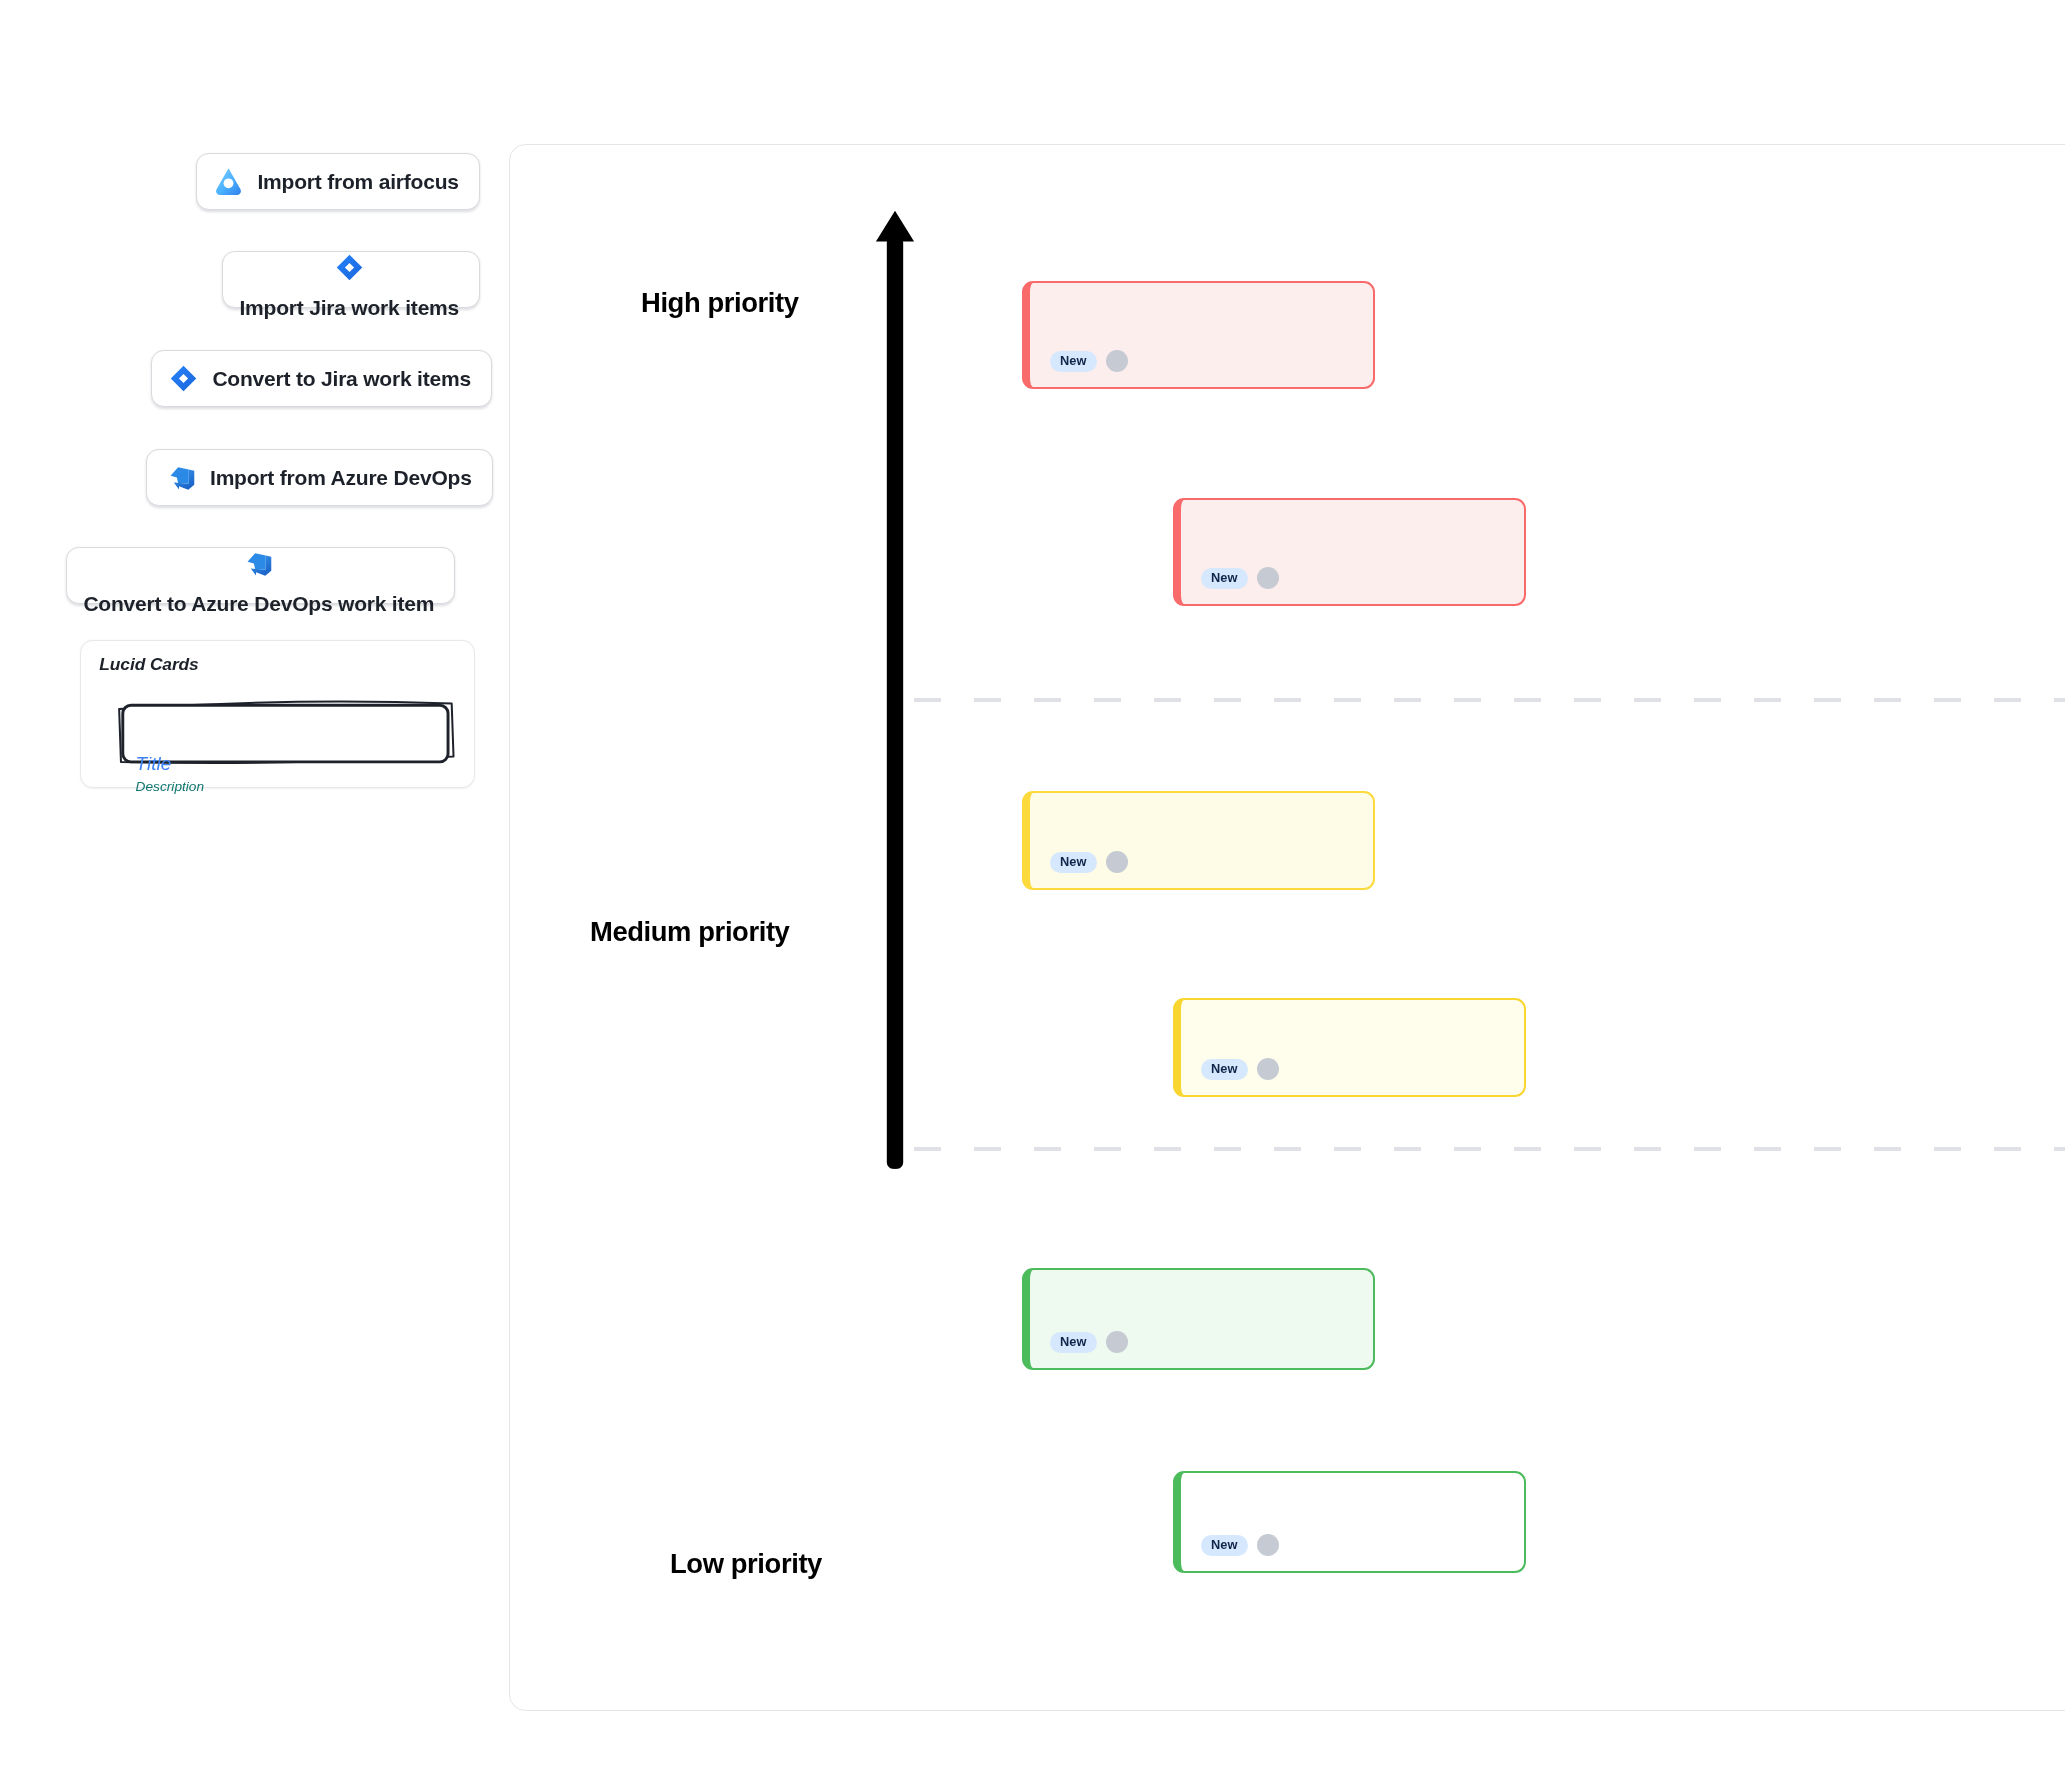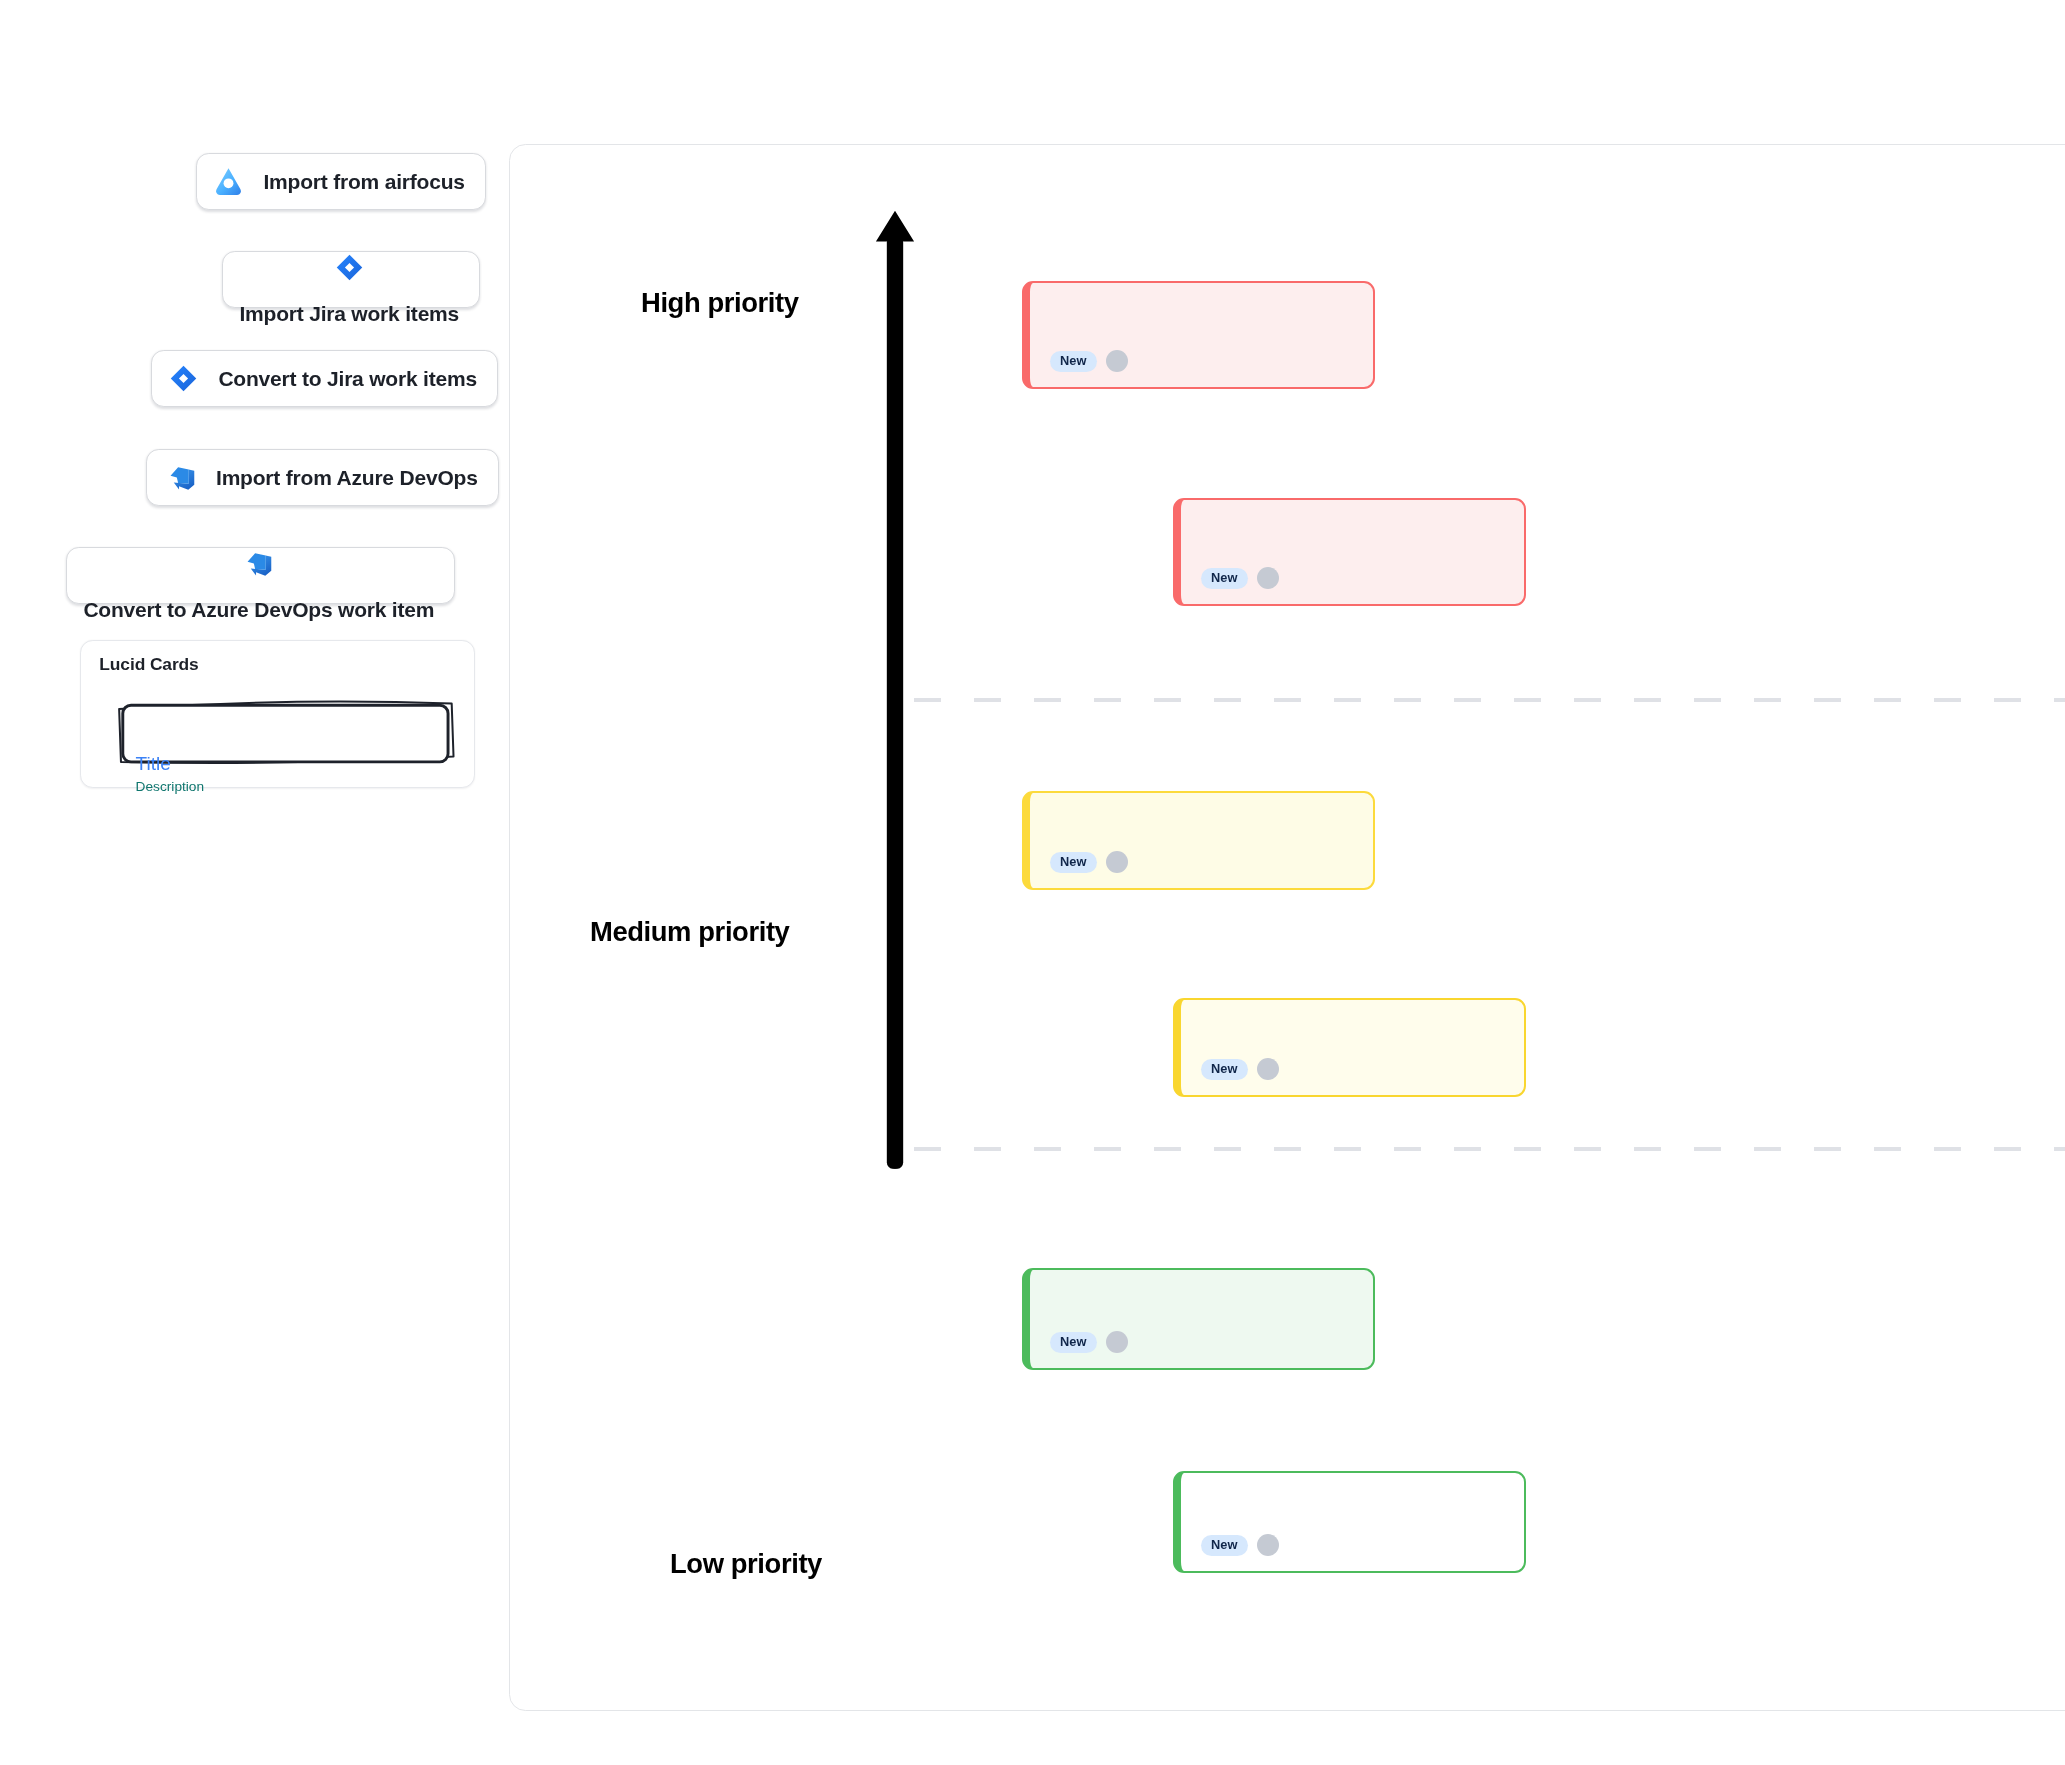--- a/index.html
+++ b/index.html
@@ -15,21 +15,21 @@
     width: 2065px;
     height: 1765px;
     background: #ffffff;
   }
 
   
   .tool-btn {
     position: absolute;
     display: flex;
     align-items: center;
-    gap: 19px;
+    gap: 13px;
     background: #ffffff;
     border: 1.4px solid #d8dade;
     border-radius: 12.8px;
     height: 57px;
     padding: 0 20px 0 16.4px;
     box-shadow: 0 1.8px 2.7px rgba(16,24,40,0.14);
   }
   .tool-btn .label {
     font-size: 21px;
     font-weight: 700;
@@ -49,20 +49,21 @@
   #lucid-panel {
     position: absolute;
     left: 80px;
     top: 640px;
     width: 395px;
     height: 148px;
     background: #ffffff;
     border: 1.4px solid #e6e8ec;
     border-radius: 12.8px;
     box-shadow: 0 0.9px 1.8px rgba(16,24,40,0.06);
+    font-style: italic;
   }
   #lucid-title {
     position: absolute;
     left: 18.3px; top: 12.8px;
     font-size: 17.4px;
     font-weight: 700;
     color: #1d2129;
     letter-spacing: -0.1px;
   }
   #lucid-card-wrap {

